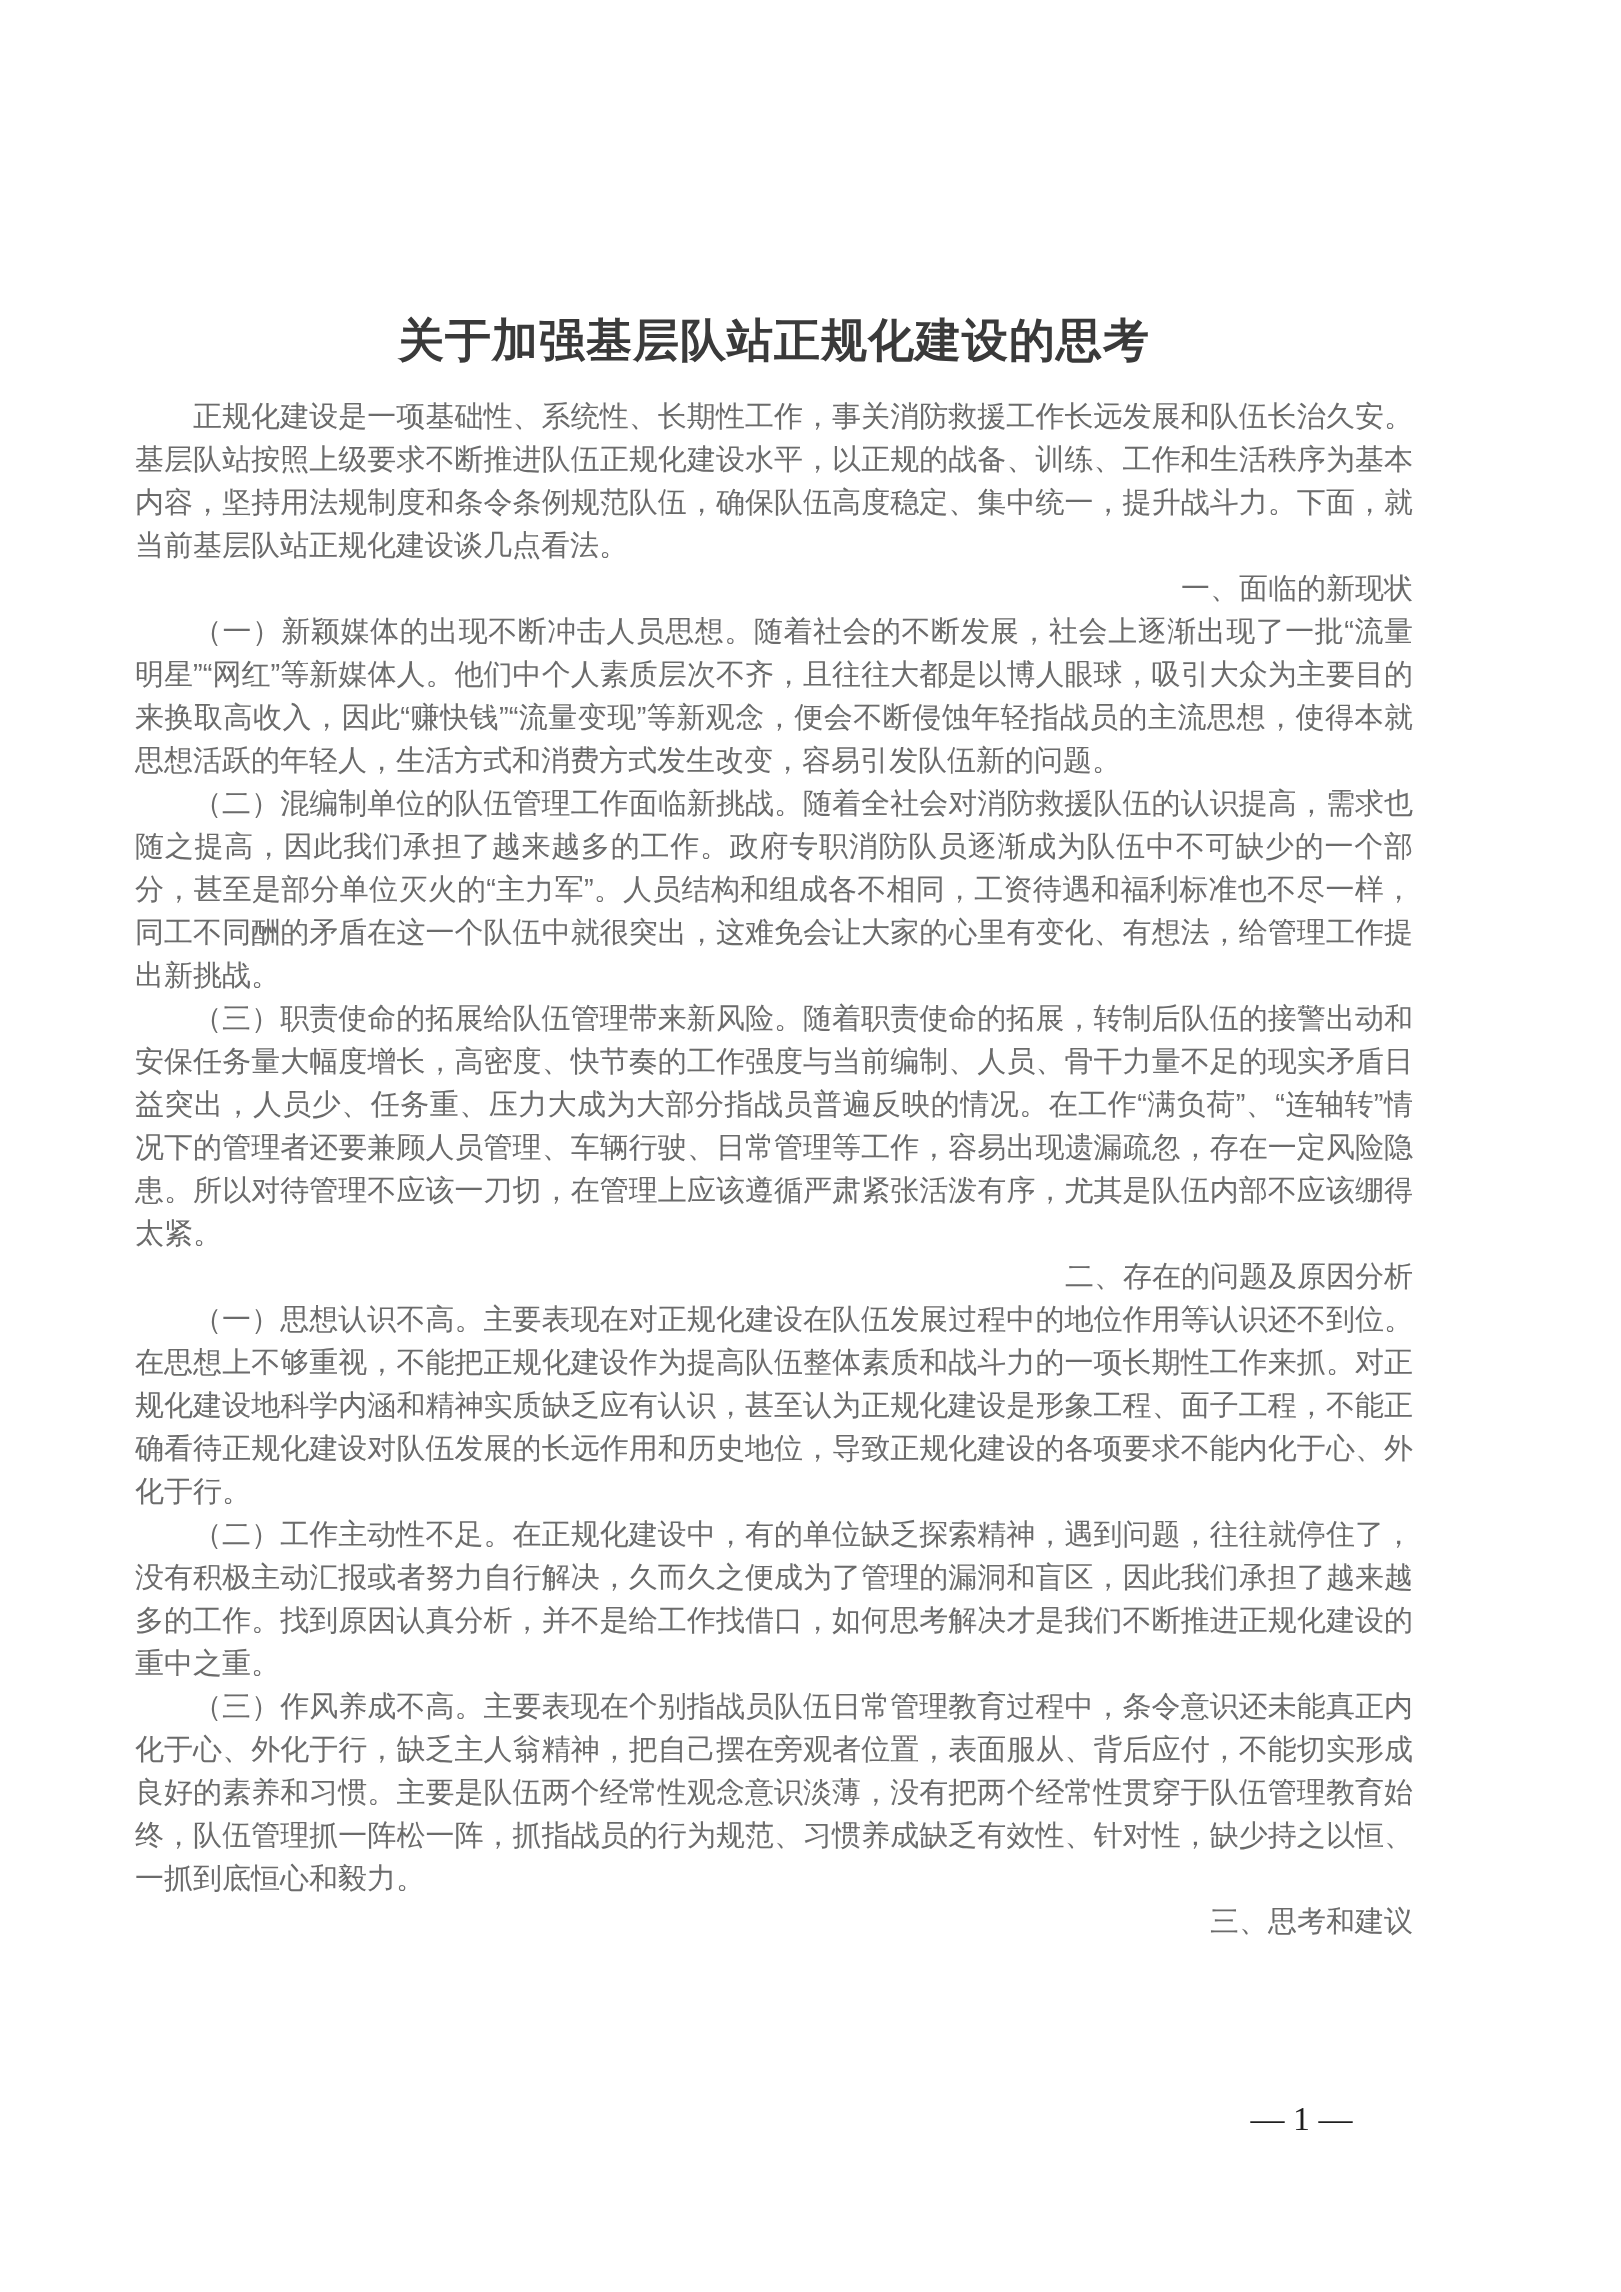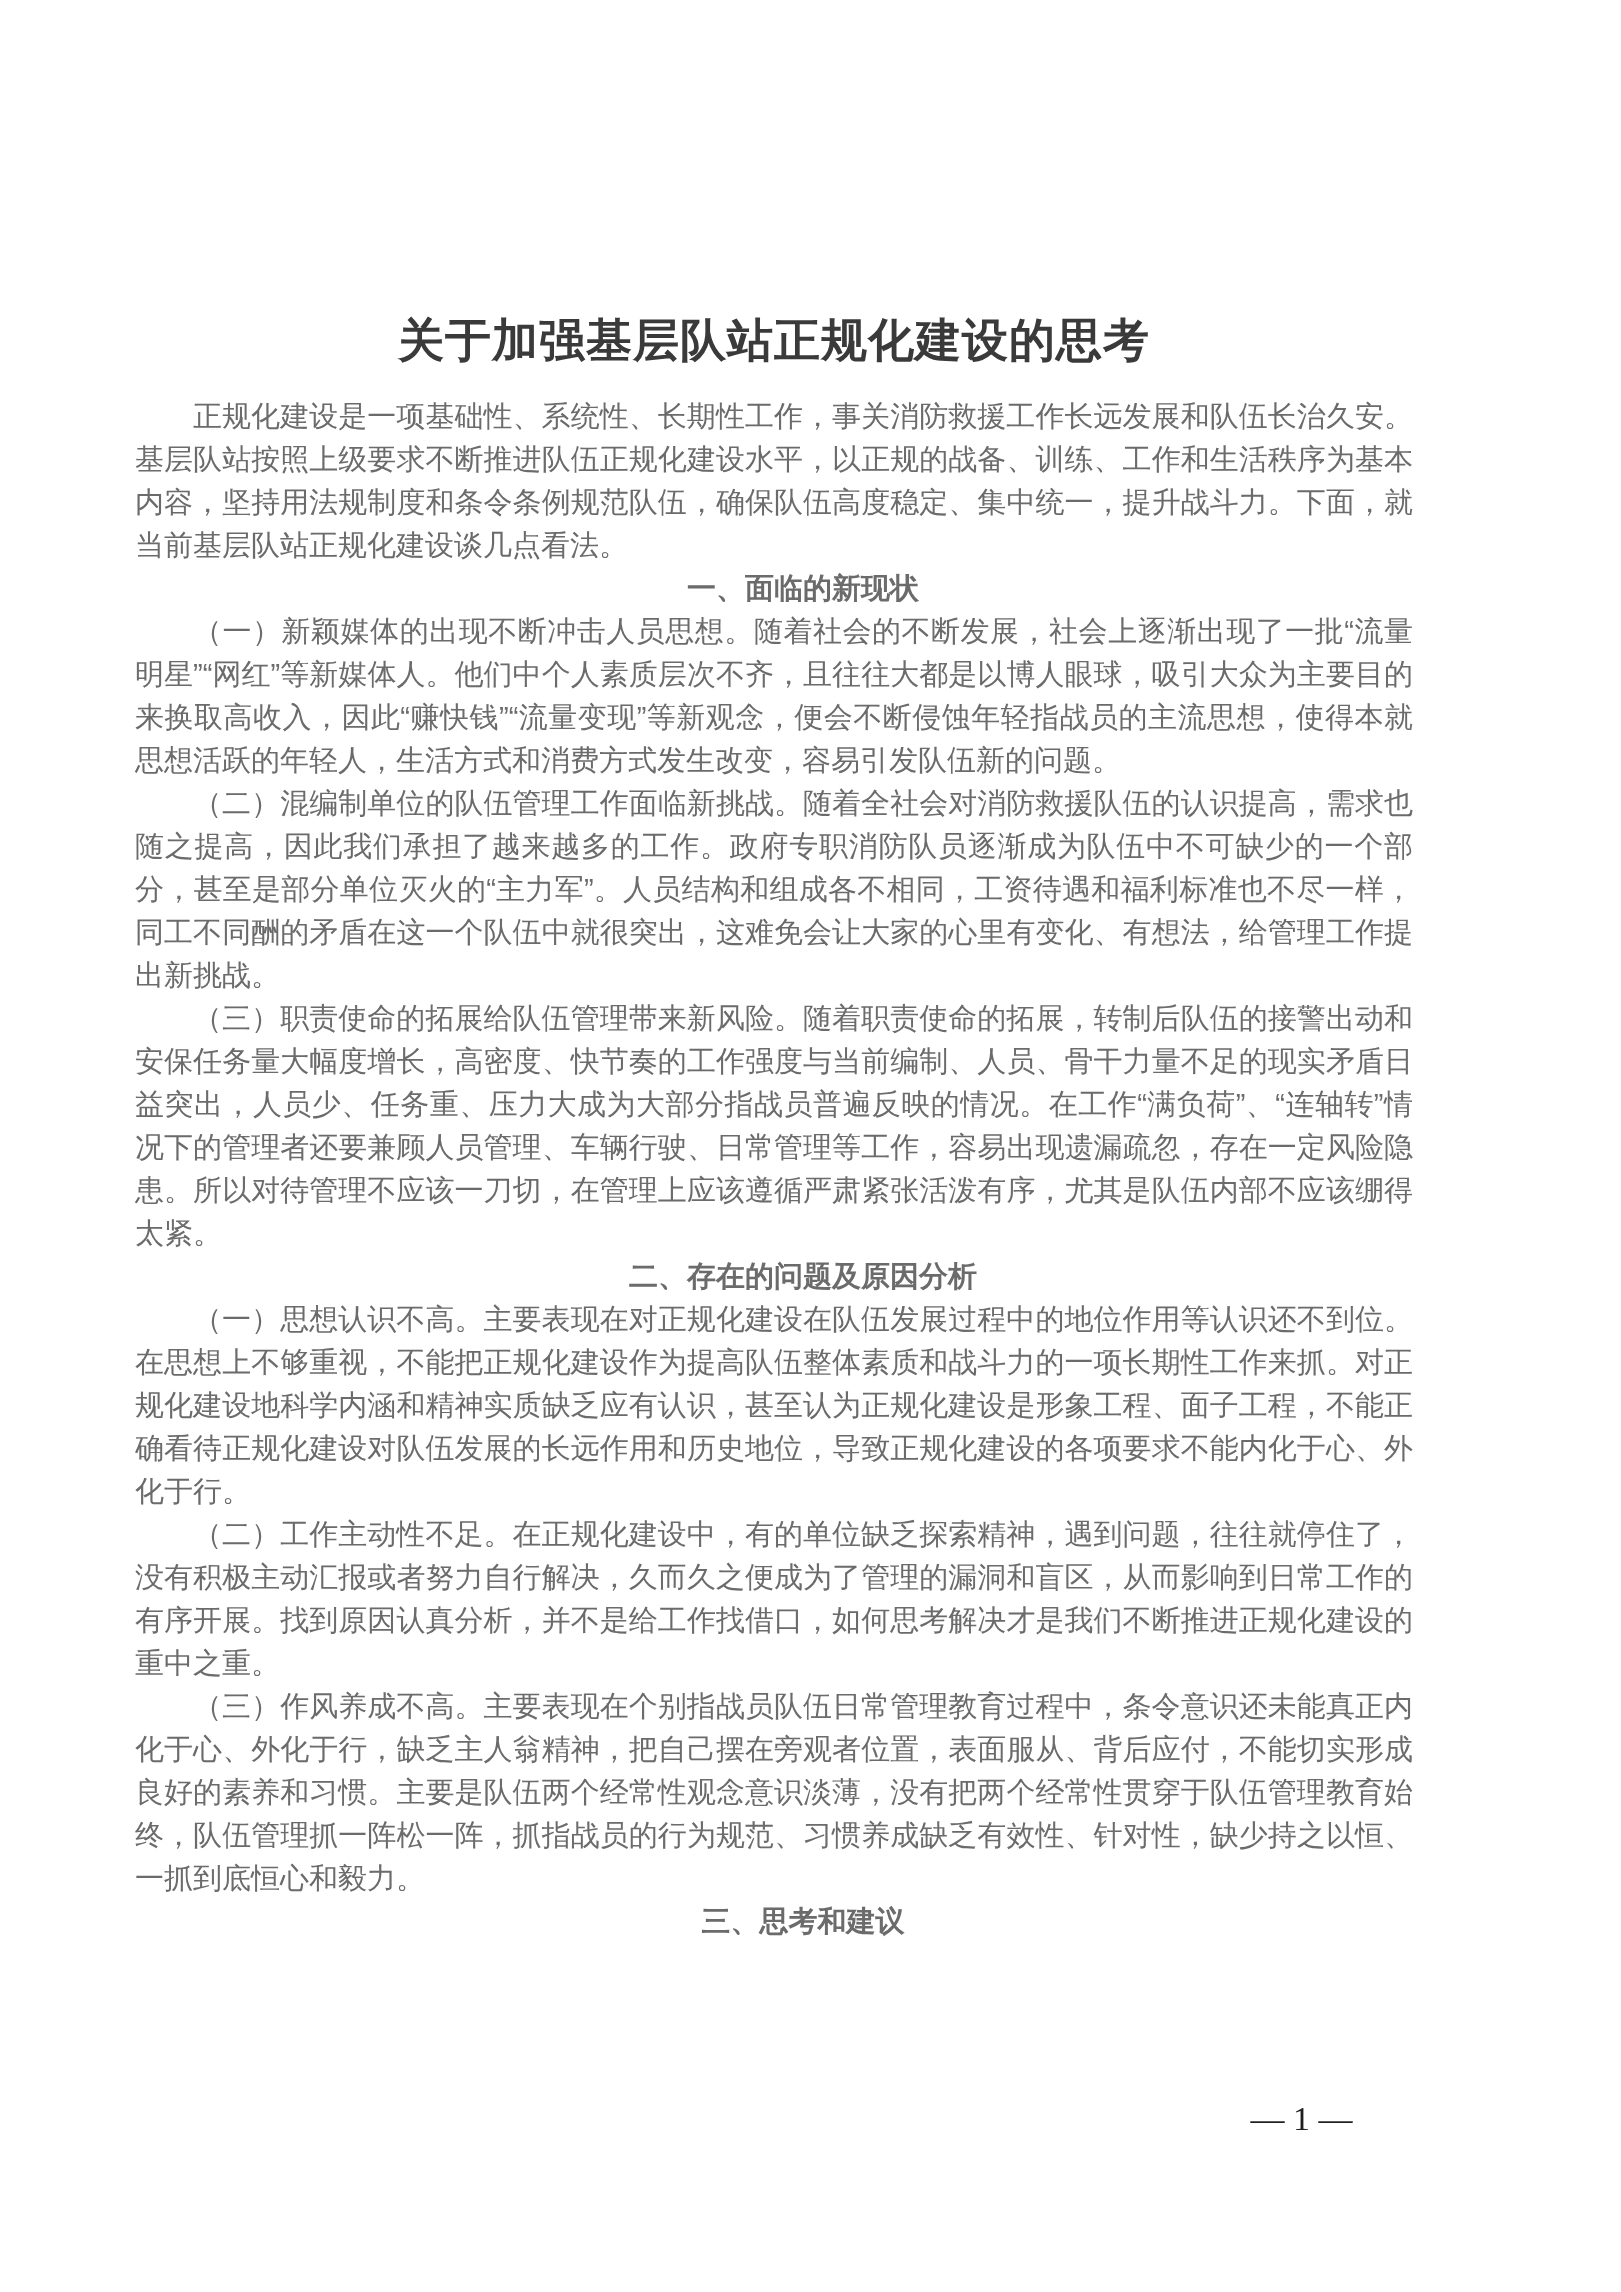--- a/index.html
+++ b/index.html
@@ -34,22 +34,21 @@
     margin: 0;
     font-size: 29px;
     line-height: 43px;
     color: #6b6b6b;
     text-align: justify;
     text-justify: inter-ideograph;
     text-indent: 2em;
     word-break: break-all;
   }
   .doc-body p.section-heading {
-    text-align: center;
-    font-weight: bold;
+    text-align: right;
   }
   .page-footer {
     position: absolute;
     left: 1237px;
     top: 2099px;
     width: 129px;
     font-family: "Liberation Serif", serif;
     font-size: 34px;
     line-height: 39px;
     color: #1f1f1f;
@@ -64,20 +63,20 @@
   <div class="content">
     <h1 class="doc-title">关于加强基层队站正规化建设的思考</h1>
     <div class="doc-body">
       <p>正规化建设是一项基础性、系统性、长期性工作，事关消防救援工作长远发展和队伍长治久安。基层队站按照上级要求不断推进队伍正规化建设水平，以正规的战备、训练、工作和生活秩序为基本内容，坚持用法规制度和条令条例规范队伍，确保队伍高度稳定、集中统一，提升战斗力。下面，就当前基层队站正规化建设谈几点看法。</p>
       <p class="section-heading">一、面临的新现状</p>
       <p>（一）新颖媒体的出现不断冲击人员思想。随着社会的不断发展，社会上逐渐出现了一批“流量明星”“网红”等新媒体人。他们中个人素质层次不齐，且往往大都是以博人眼球，吸引大众为主要目的来换取高收入，因此“赚快钱”“流量变现”等新观念，便会不断侵蚀年轻指战员的主流思想，使得本就思想活跃的年轻人，生活方式和消费方式发生改变，容易引发队伍新的问题。</p>
       <p>（二）混编制单位的队伍管理工作面临新挑战。随着全社会对消防救援队伍的认识提高，需求也随之提高，因此我们承担了越来越多的工作。政府专职消防队员逐渐成为队伍中不可缺少的一个部分，甚至是部分单位灭火的“主力军”。人员结构和组成各不相同，工资待遇和福利标准也不尽一样，同工不同酬的矛盾在这一个队伍中就很突出，这难免会让大家的心里有变化、有想法，给管理工作提出新挑战。</p>
       <p>（三）职责使命的拓展给队伍管理带来新风险。随着职责使命的拓展，转制后队伍的接警出动和安保任务量大幅度增长，高密度、快节奏的工作强度与当前编制、人员、骨干力量不足的现实矛盾日益突出，人员少、任务重、压力大成为大部分指战员普遍反映的情况。在工作“满负荷”、“连轴转”情况下的管理者还要兼顾人员管理、车辆行驶、日常管理等工作，容易出现遗漏疏忽，存在一定风险隐患。所以对待管理不应该一刀切，在管理上应该遵循严肃紧张活泼有序，尤其是队伍内部不应该绷得太紧。</p>
       <p class="section-heading">二、存在的问题及原因分析</p>
       <p>（一）思想认识不高。主要表现在对正规化建设在队伍发展过程中的地位作用等认识还不到位。在思想上不够重视，不能把正规化建设作为提高队伍整体素质和战斗力的一项长期性工作来抓。对正规化建设地科学内涵和精神实质缺乏应有认识，甚至认为正规化建设是形象工程、面子工程，不能正确看待正规化建设对队伍发展的长远作用和历史地位，导致正规化建设的各项要求不能内化于心、外化于行。</p>
-      <p>（二）工作主动性不足。在正规化建设中，有的单位缺乏探索精神，遇到问题，往往就停住了，没有积极主动汇报或者努力自行解决，久而久之便成为了管理的漏洞和盲区，从而影响到日常工作的有序开展。找到原因认真分析，并不是给工作找借口，如何思考解决才是我们不断推进正规化建设的重中之重。</p>
+      <p>（二）工作主动性不足。在正规化建设中，有的单位缺乏探索精神，遇到问题，往往就停住了，没有积极主动汇报或者努力自行解决，久而久之便成为了管理的漏洞和盲区，因此我们承担了越来越多的工作。找到原因认真分析，并不是给工作找借口，如何思考解决才是我们不断推进正规化建设的重中之重。</p>
       <p>（三）作风养成不高。主要表现在个别指战员队伍日常管理教育过程中，条令意识还未能真正内化于心、外化于行，缺乏主人翁精神，把自己摆在旁观者位置，表面服从、背后应付，不能切实形成良好的素养和习惯。主要是队伍两个经常性观念意识淡薄，没有把两个经常性贯穿于队伍管理教育始终，队伍管理抓一阵松一阵，抓指战员的行为规范、习惯养成缺乏有效性、针对性，缺少持之以恒、一抓到底恒心和毅力。</p>
       <p class="section-heading">三、思考和建议</p>
     </div>
   </div>
   <div class="page-footer">—  1  —</div>
 </div>
 
 
 </body></html>

